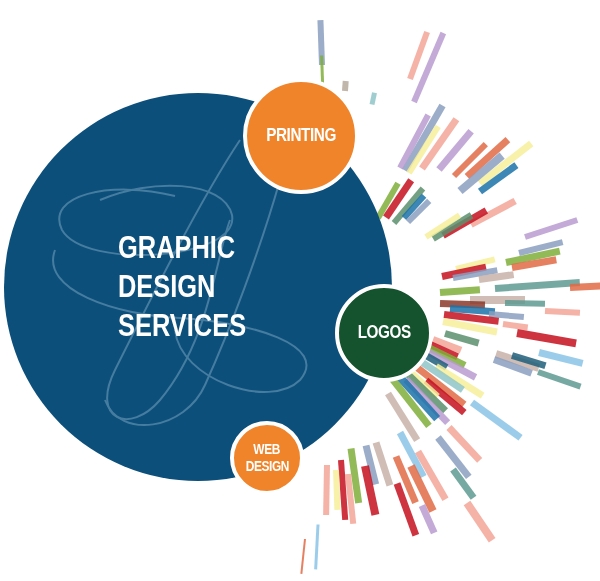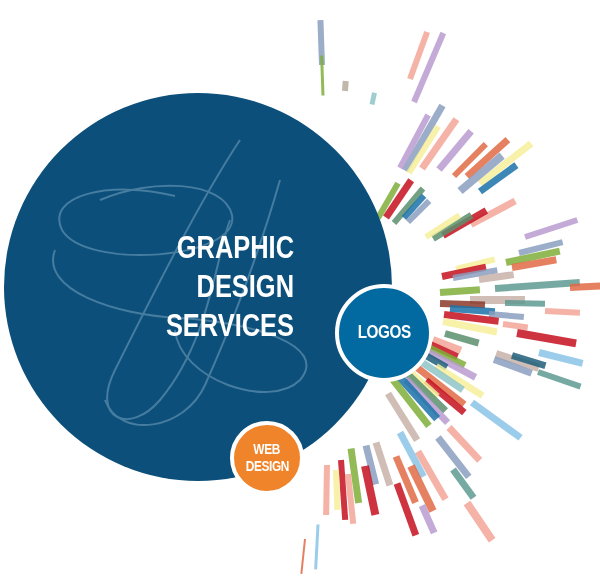--- a/index.html
+++ b/index.html
@@ -7,21 +7,21 @@
   #stage { position: absolute; left: 0; top: 0; width: 600px; height: 581px; }
   .ray { position: absolute; height: 8px; transform-origin: 0 50%; opacity: 0.85; }
   .big-circle { position: absolute; border-radius: 50%; }
   .service { position: absolute; border-radius: 50%; box-sizing: border-box;
              border: 4px solid #ffffff; display: flex; flex-direction: column;
              align-items: center; justify-content: center; text-align: center;
              cursor: pointer; }
   .service span { display: block; color: #ffffff; font-family: "Liberation Sans", sans-serif;
                   font-weight: bold; letter-spacing: -0.5px; line-height: 1.2;
                   transform: scaleX(0.85); white-space: nowrap; }
-  .center-title { position: absolute; left: 112px; width: 200px; top: 228px; text-align: right; }
+  .center-title { position: absolute; left: 100px; width: 200px; top: 228px; text-align: left; }
   .center-title span { display: block; color: #ffffff; font-family: "Liberation Sans", sans-serif;
                        font-weight: bold; font-size: 31px; line-height: 39px;
                        transform: scaleX(0.82); letter-spacing: 0px; }
   svg.loops { position: absolute; left: 0; top: 0; }
 </style>
 </head>
 <body>
 
 <div id="stage">
   <div id="rays">
@@ -125,20 +125,23 @@
       <path d="M 280 180 C 260 250, 230 330, 205 385 C 185 430, 120 440, 105 400"></path>
     </g>
   </svg>
 
   <div class="center-title">
     <span>GRAPHIC</span>
     <span>DESIGN</span>
     <span>SERVICES</span>
   </div>
 
-  <div class="service" style="left: 335px; top: 284px; width: 98px; height: 98px; background: #0369a1; border-color: rgb(255, 255, 255);">
+  <div class="service" style="left: 243px; top: 78px; width: 116px; height: 116px; background: rgb(240, 132, 42); border-color: rgb(255, 255, 255);">
+    <span style="font-size: 18px;">PRINTING</span>
+  </div>
+  <div class="service" style="left: 335px; top: 284px; width: 98px; height: 98px; background: #14532d; border-color: rgb(255, 255, 255);">
     <span style="font-size: 18px;">LOGOS</span>
   </div>
   <div class="service" style="left: 230px; top: 421px; width: 74px; height: 74px; background: rgb(240, 132, 42); border-color: rgb(255, 255, 255);">
     <span style="font-size: 14px;">WEB</span>
     <span style="font-size: 14px;">DESIGN</span>
   </div>
 </div>
 
 </body></html>

